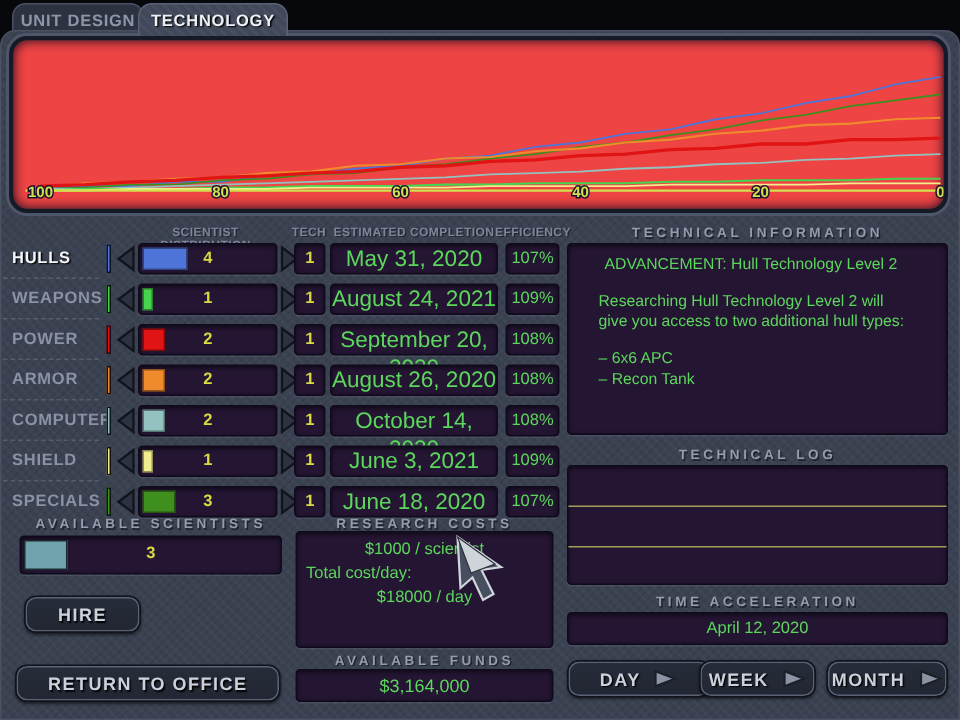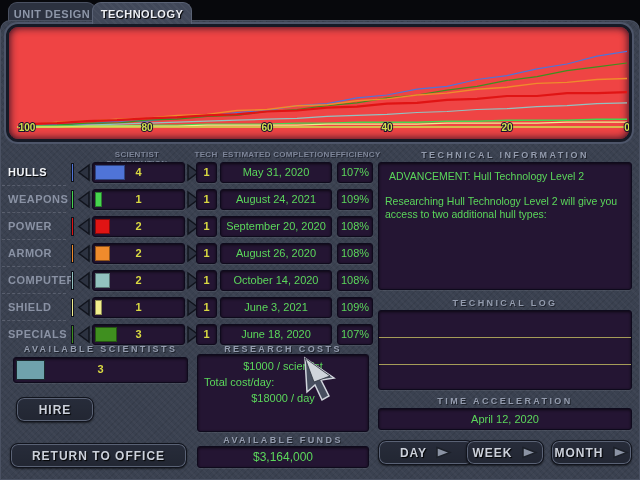--- a/index.html
+++ b/index.html
@@ -45,25 +45,25 @@
   .tick{position:absolute;left:71px;top:1px;width:3px;height:19px;border:1px solid #10131c;box-sizing:border-box;}
   .arrow{position:absolute;top:1px;width:14px;height:19px;cursor:pointer;}
   .arrow polygon{fill:#2c3240;stroke:#11141d;stroke-width:1.5;}
   .arrow.left{left:77px;} .arrow.right{left:186px;}
   .bar{position:absolute;left:92px;top:0;width:93px;height:21px;}
   .fill{position:absolute;left:2px;top:2px;height:15px;border:1px solid rgba(0,0,0,.4);box-sizing:border-box;}
   .num{position:absolute;left:0;top:3px;width:100%;text-align:center;font-size:11px;font-weight:bold;}
   .f-tech{position:absolute;left:196px;top:0;width:21px;height:21px;text-align:center;
           font-size:11px;font-weight:bold;line-height:19px;}
   .f-comp{position:absolute;left:220px;top:0;width:112px;height:21px;text-align:center;
-          font-size:11px;line-height:19px;}
+          font-size:15px;line-height:19px;}
   .f-eff{position:absolute;left:337px;top:0;width:36px;height:21px;text-align:center;
           font-size:11px;line-height:19px;}
   
-  .info-box{position:absolute;left:378px;top:162px;width:254px;height:128px;padding:5px 6px;
+  .info-box{position:absolute;left:378px;top:162px;width:254px;height:128px;padding:5px 20px;
       font-size:10.5px;line-height:1.25;}
   .info-adv{margin:2px 0 12px 4px;}
   .info-items{margin-top:12px;}
   .log-box{position:absolute;left:378px;top:310px;width:254px;height:80px;}
   .log-row{height:26px;border-bottom:1px solid #a59c58;}
   .log-row:last-child{border-bottom:none;}
   .date-field{position:absolute;left:378px;top:408px;width:254px;height:22px;text-align:center;
       font-size:11px;line-height:20px;}
   
   .btn{position:absolute;background:linear-gradient(#30364500,#00000022),#272c3a;border:1px solid #11141d;border-radius:8px;
@@ -248,20 +248,24 @@
       <div class="pf f-tech yellow">1</div>
       <div class="pf f-comp green">June 18, 2020</div>
       <div class="pf f-eff green">107%</div>
     </div>
     </div>
 
   <div class="sh" style="left:378px;top:150px;width:254px;">TECHNICAL INFORMATION</div>
   <div class="pf info-box green">
     <div class="info-adv">ADVANCEMENT: Hull Technology Level 2</div>
     <div class="info-body">Researching Hull Technology Level 2 will give you access to two additional hull types:</div>
+    <div class="info-items">
+      <div>– 6x6 APC</div>
+      <div>– Recon Tank</div>
+    </div>
   </div>
 
   <div class="sh" style="left:378px;top:298px;width:254px;">TECHNICAL LOG</div>
   <div class="pf log-box">
     <div class="log-row"></div>
     <div class="log-row"></div>
     <div class="log-row"></div>
   </div>
 
   <div class="sh" style="left:378px;top:396px;width:254px;">TIME ACCELERATION</div>

